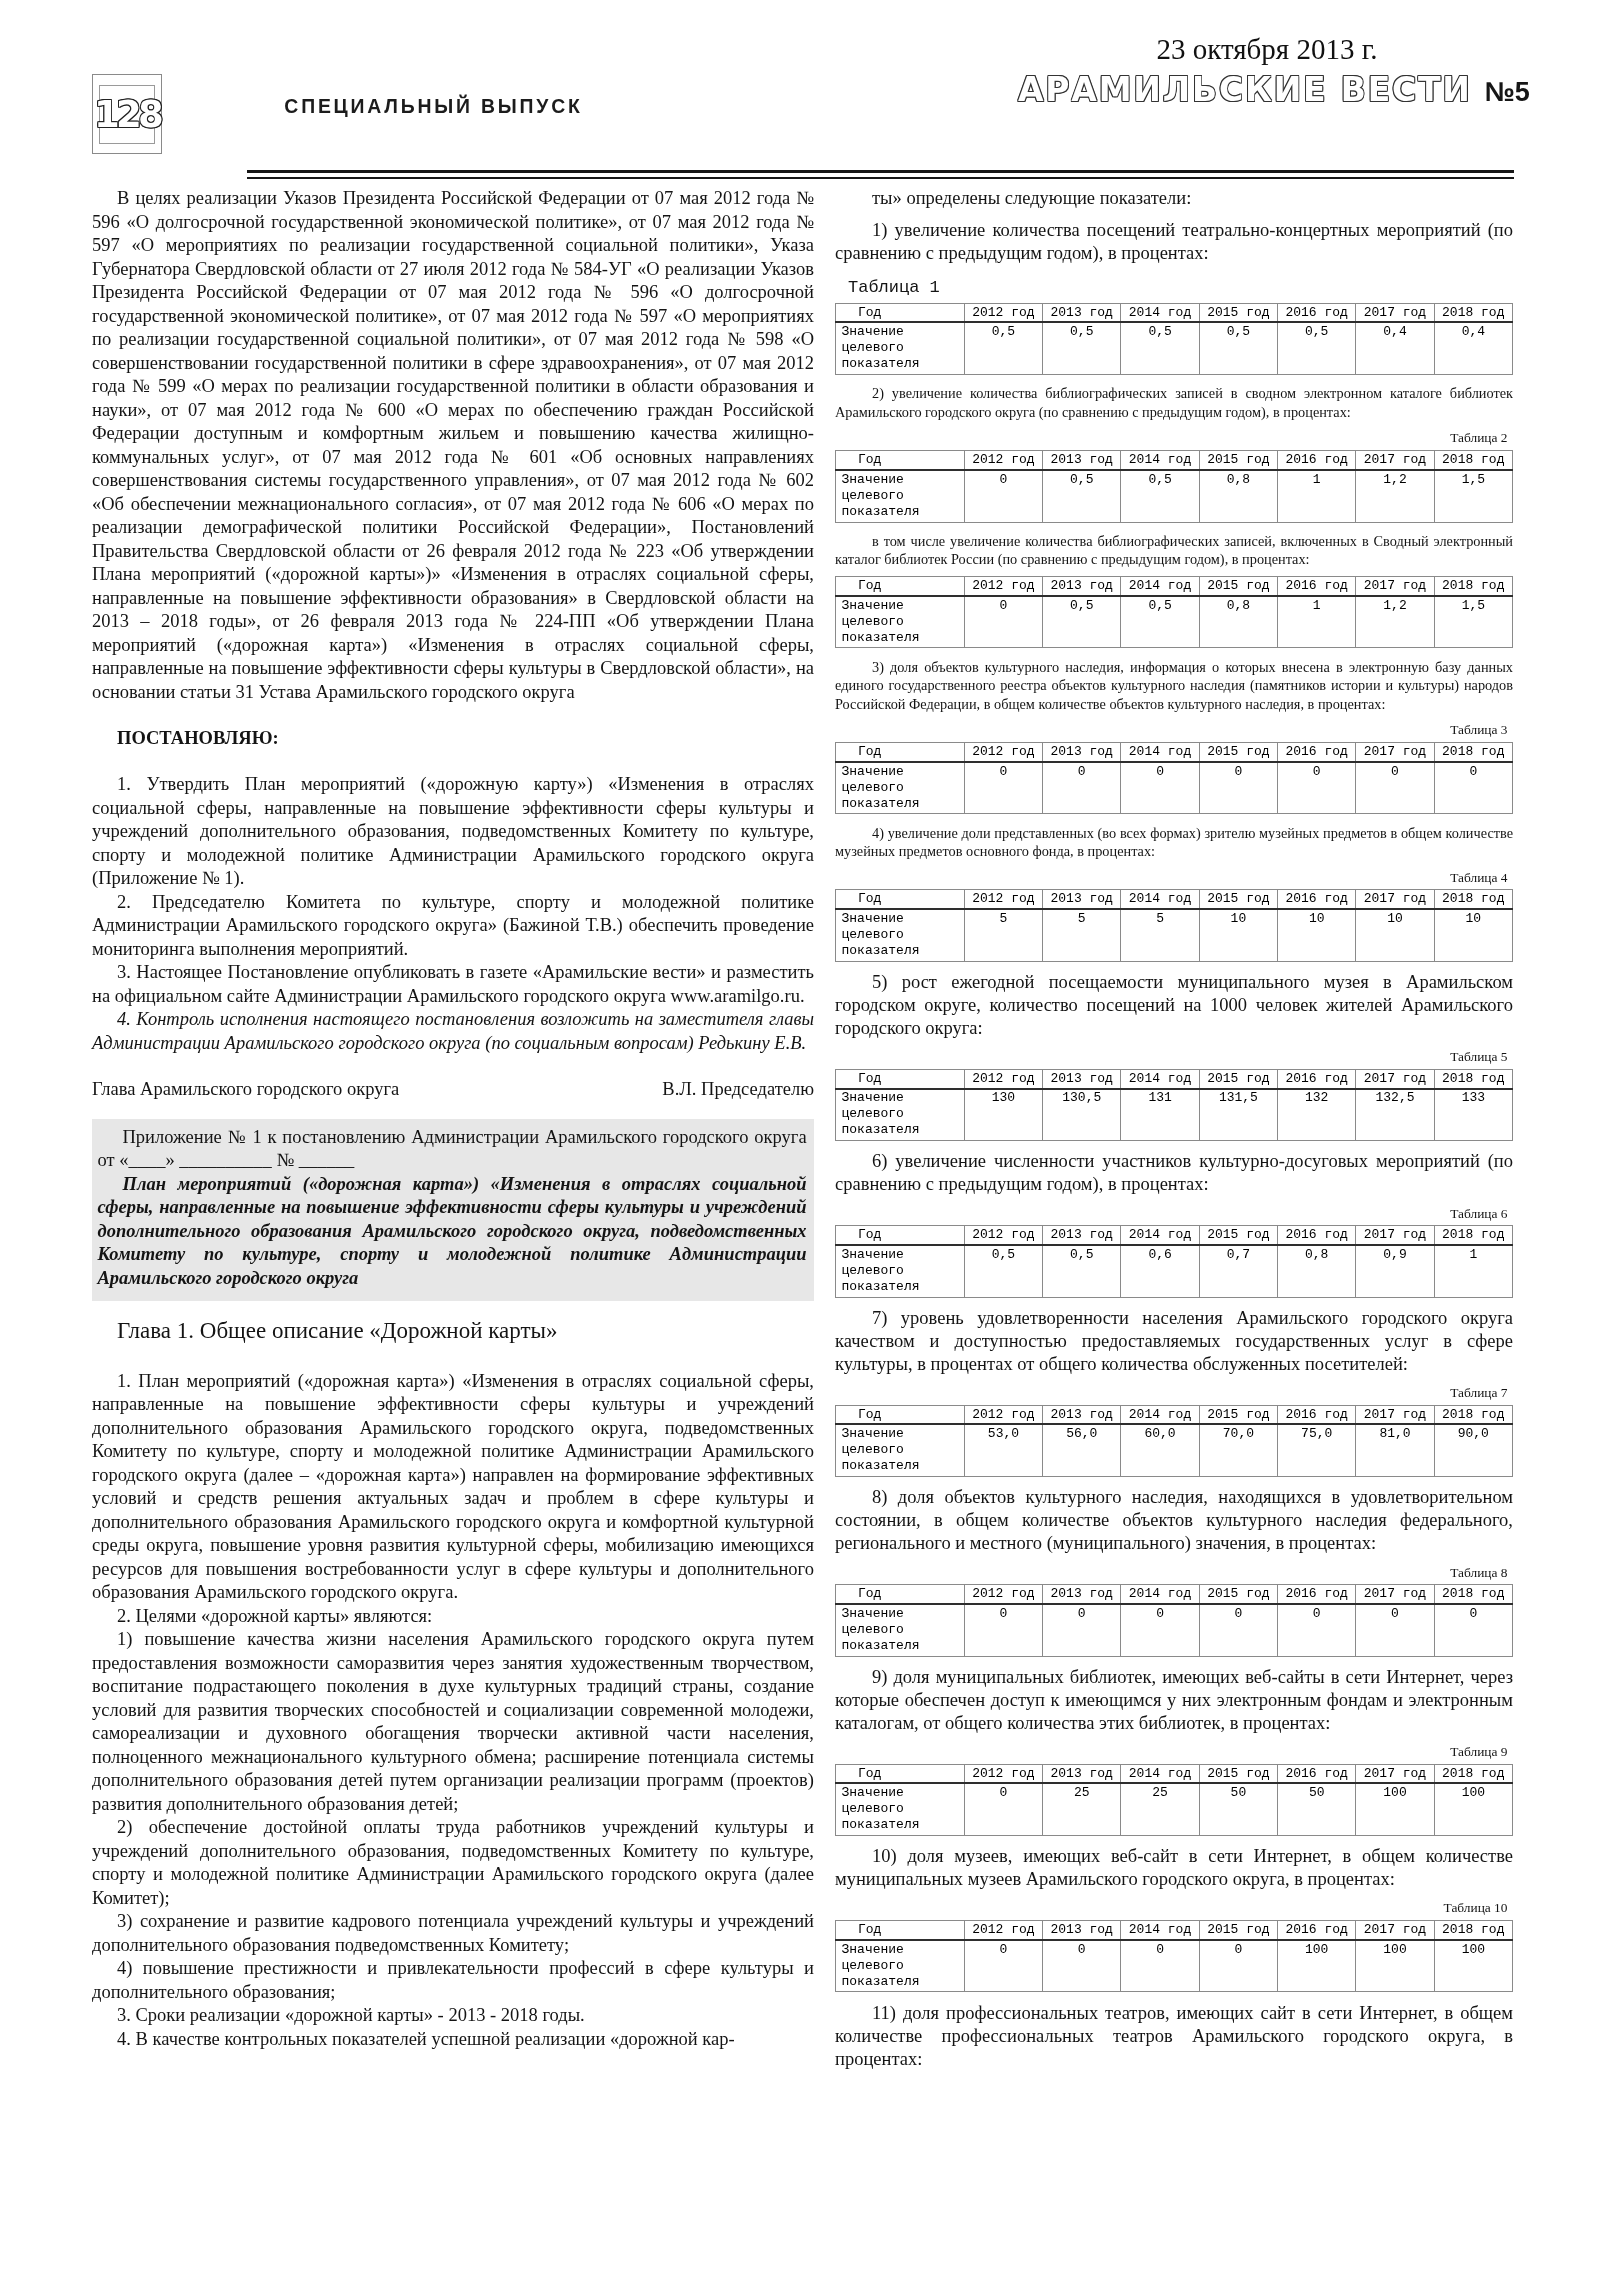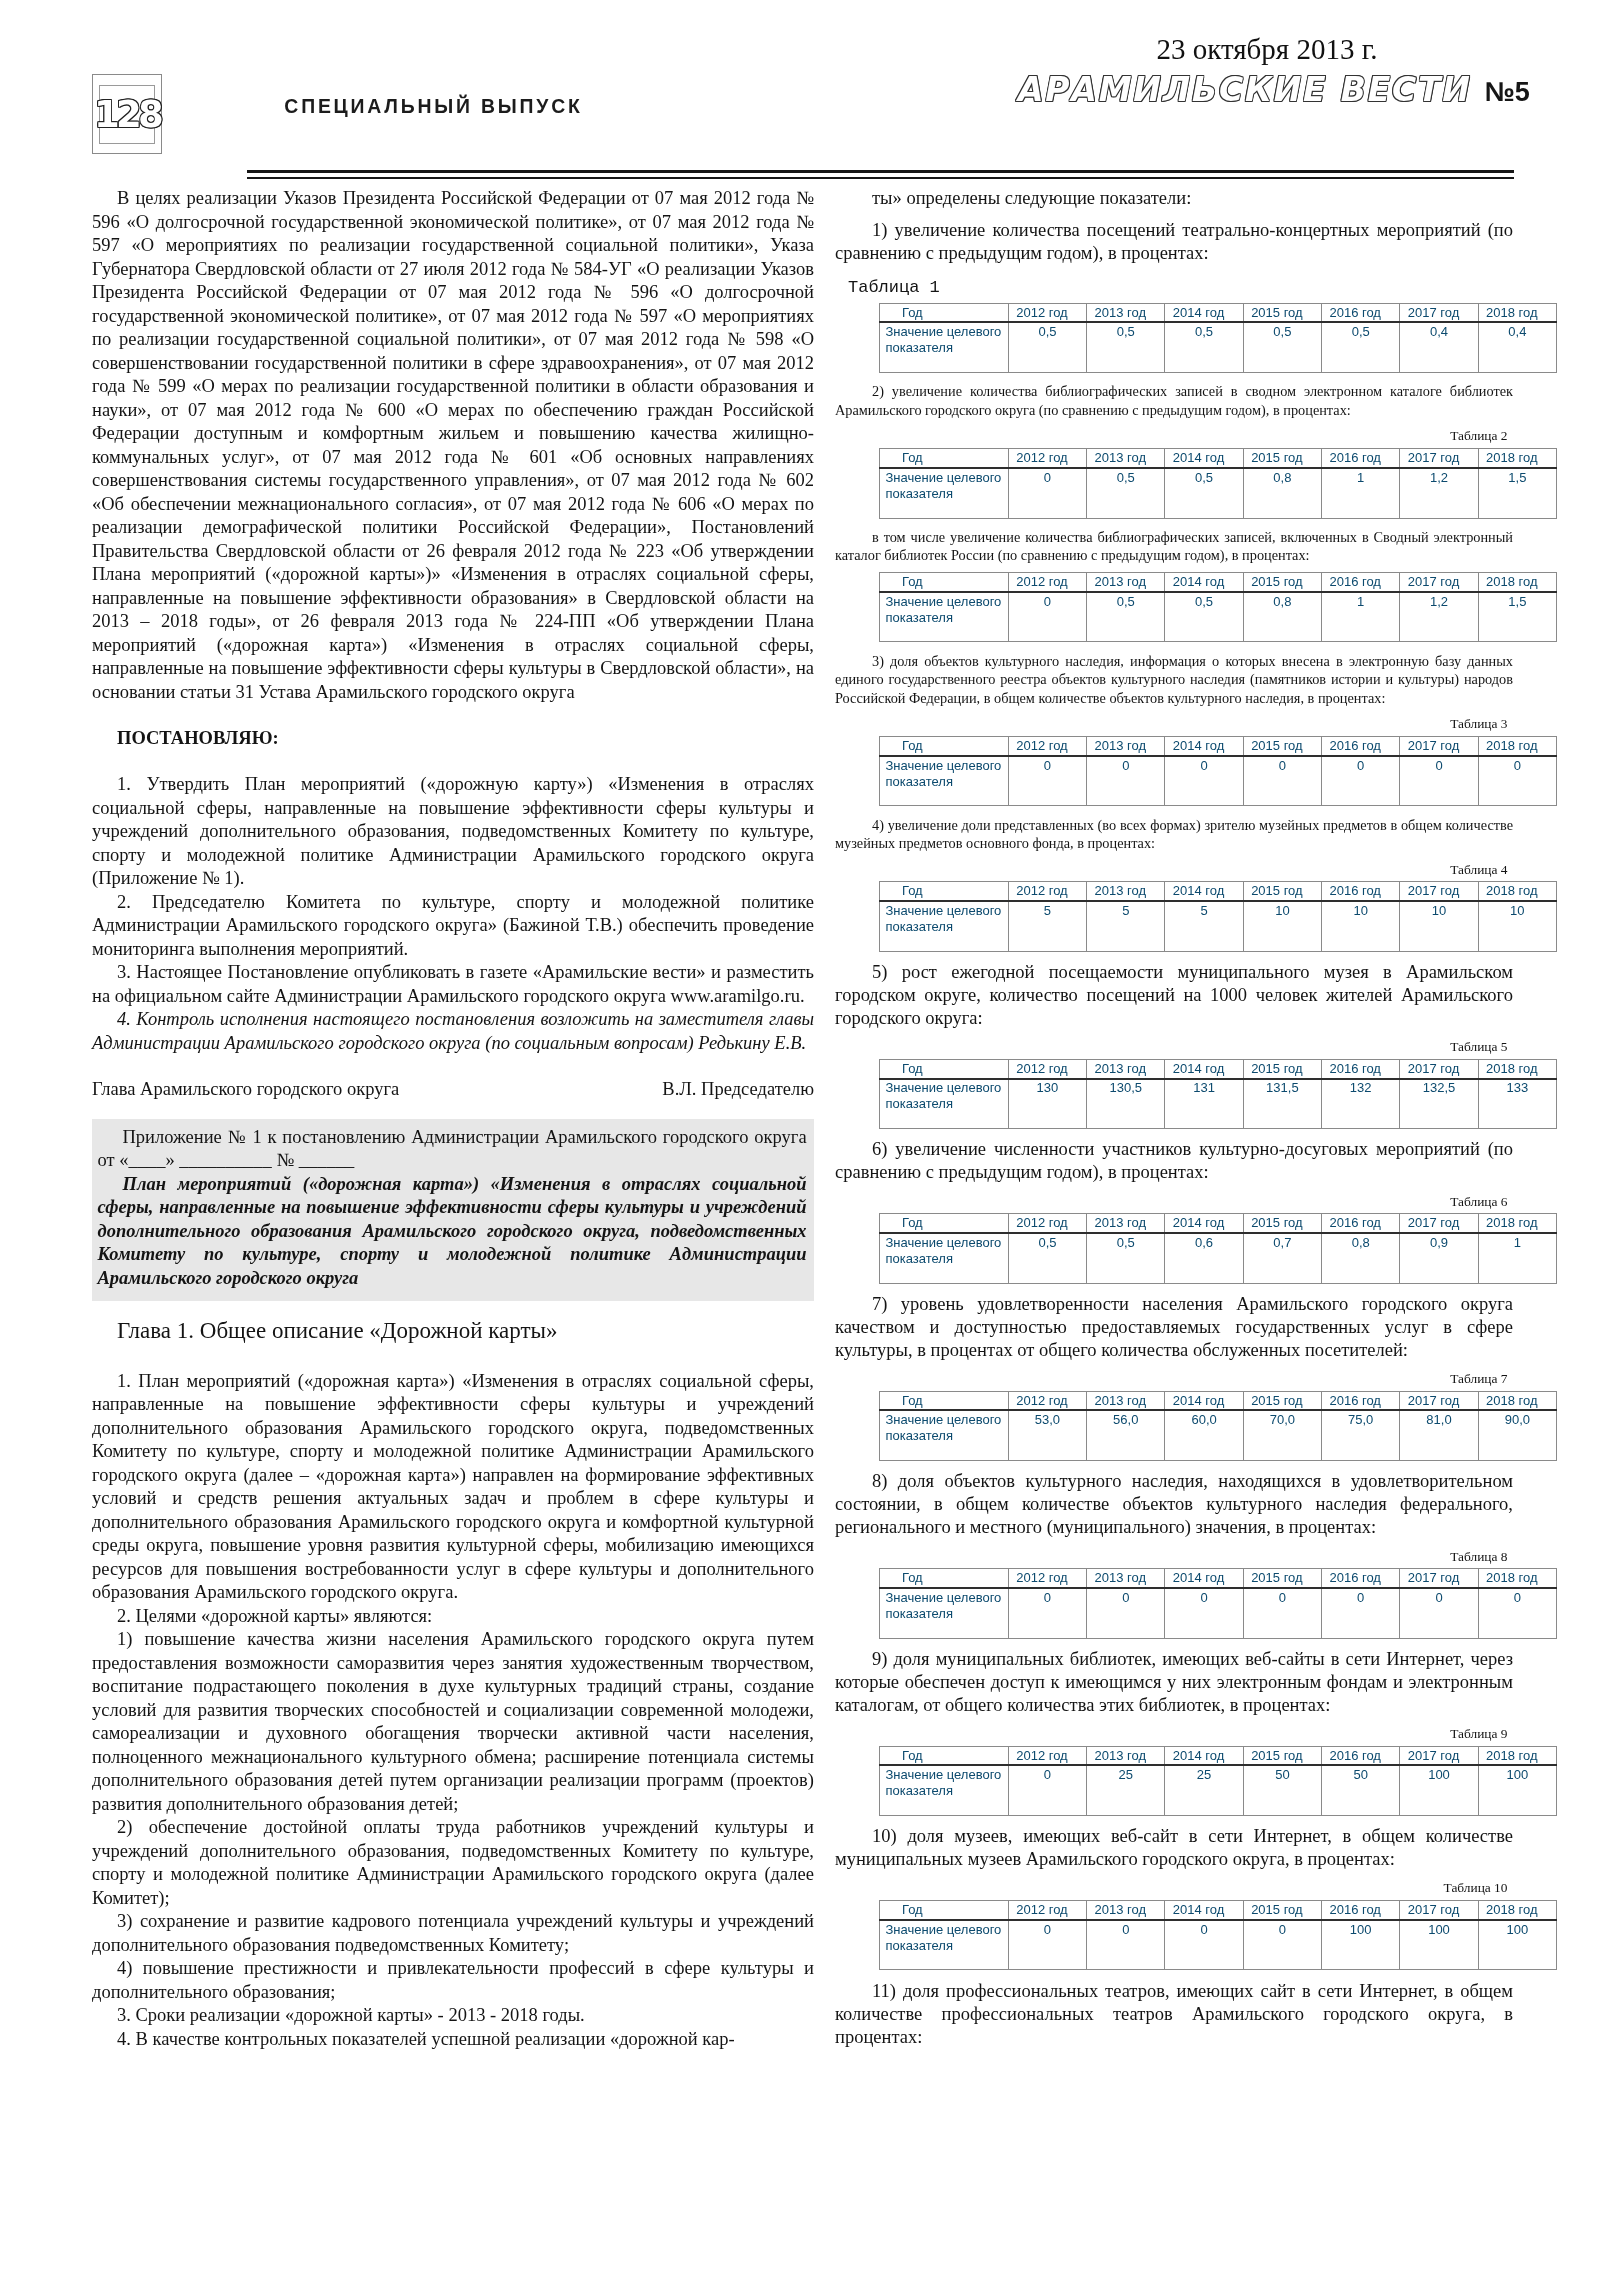--- a/index.html
+++ b/index.html
@@ -10,21 +10,21 @@
   .badge{position:absolute;left:92px;top:74px;width:68px;height:78px;border:1.8px solid #8a8a8a;
          background:#fff;display:flex;align-items:center;justify-content:center;}
   .badge-inner{width:54px;height:57px;border:1.8px solid #9a9a9a;display:flex;align-items:center;justify-content:center;}
   .badge-num{font-family:"DejaVu Sans", sans-serif;font-weight:700;font-size:37px;letter-spacing:-3.7px;
              color:#fff;text-shadow:-0.9px -0.9px 0 #222,0.9px -0.9px 0 #222,-0.9px 0.9px 0 #222,0.9px 0.9px 0 #222,0 -0.9px 0 #222,0 0.9px 0 #222,-0.9px 0 0 #222,0.9px 0 0 #222;}
   .edition{position:absolute;left:175px;top:95px;width:517px;text-align:center;
            font-family:"Liberation Sans", sans-serif;font-size:19.4px;font-weight:600;letter-spacing:2.8px;color:#1c1c1c;}
   .header-right{position:absolute;right:103px;top:33px;width:498px;text-align:center;}
   .date-line{font-size:29px;color:#111;}
   .masthead-line{margin-top:3.7px;white-space:nowrap;}
-  .masthead{display:inline-block;font-family:"DejaVu Sans", sans-serif;font-style:italic;font-weight:700;
+  .masthead{display:inline-block;font-family:"DejaVu Sans", sans-serif;font-weight:700;
             font-size:33px;letter-spacing:1.8px;color:#fff;
             text-shadow:-0.9px -0.9px 0 #333,0.9px -0.9px 0 #333,-0.9px 0.9px 0 #333,0.9px 0.9px 0 #333,0 -0.9px 0 #333,0 0.9px 0 #333,-0.9px 0 0 #333,0.9px 0 0 #333;}
   .issue-no{display:inline-block;font-family:"Liberation Sans", sans-serif;font-size:27px;font-weight:600;
             color:#161616;margin-left:9.2px;font-style:normal;}
   .rule{position:absolute;left:247px;right:105px;top:170px;height:3.7px;
         border-top:3.7px solid #161616;border-bottom:2.8px solid #161616;}
 
   
   .col-left{position:absolute;left:92px;top:187px;width:722px;}
   .col-right{position:absolute;left:835px;top:187px;width:678px;}
@@ -38,22 +38,22 @@
   .plan-title{font-weight:700;font-style:italic;}
   .chapter{font-size:23px;text-indent:25px;margin:14.8px 0 26px 0;}
 
   .r{font-size:18.5px;line-height:23px;text-align:justify;text-indent:37px;margin-bottom:9.2px;}
   .small{font-size:14.3px;line-height:18.5px;margin-bottom:7.4px;}
   .tlabel-left{font-size:17px;padding-left:13px;margin:13px 0 5.5px 0;font-family:Liberation Mono, monospace;}
   .tlabel-right{font-size:13.4px;text-align:right;margin:9.2px 5.5px 3.7px 0;}
 
   
   table.dtable{width:100%;border-collapse:collapse;table-layout:fixed;
-               font-family:Liberation Sans, sans-serif;font-size:13px;color:#0c4a6e;
-               border:1.8px solid #3d3d3d;margin-bottom:9.2px;margin-left:44px;}
+               font-family:Liberation Mono, monospace;font-size:13px;color:#000000;
+               border:1.8px solid #3d3d3d;margin-bottom:9.2px;}
   table.dtable th{font-weight:400;text-align:left;border:0.9px solid #8a8a8a;border-bottom:2.8px solid #2e2e2e;
                   padding:0.9px 2.8px 1.8px 7.4px;white-space:nowrap;overflow:hidden;}
   table.dtable th.first{width:103px;padding-left:22px;}
   table.dtable td{border:0.9px solid #8a8a8a;vertical-align:top;}
   table.dtable td.rowlabel{text-align:left;padding:0.9px 3.7px 1.8px 5.5px;line-height:16px;height:46px;}
   table.dtable td.val{text-align:center;padding-top:0.9px;}
 </style>
 </head>
 <body>
 

